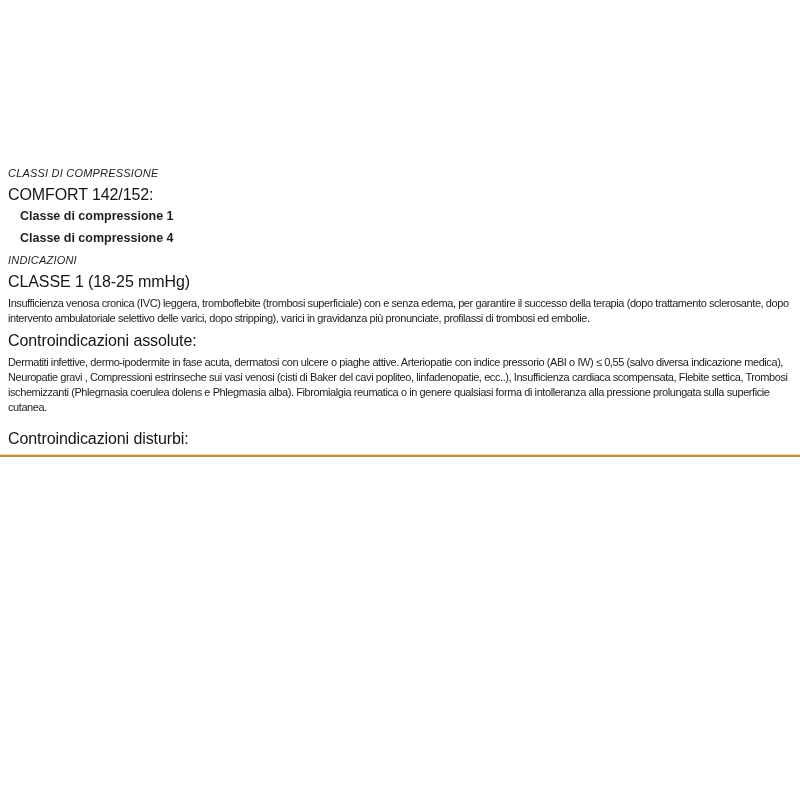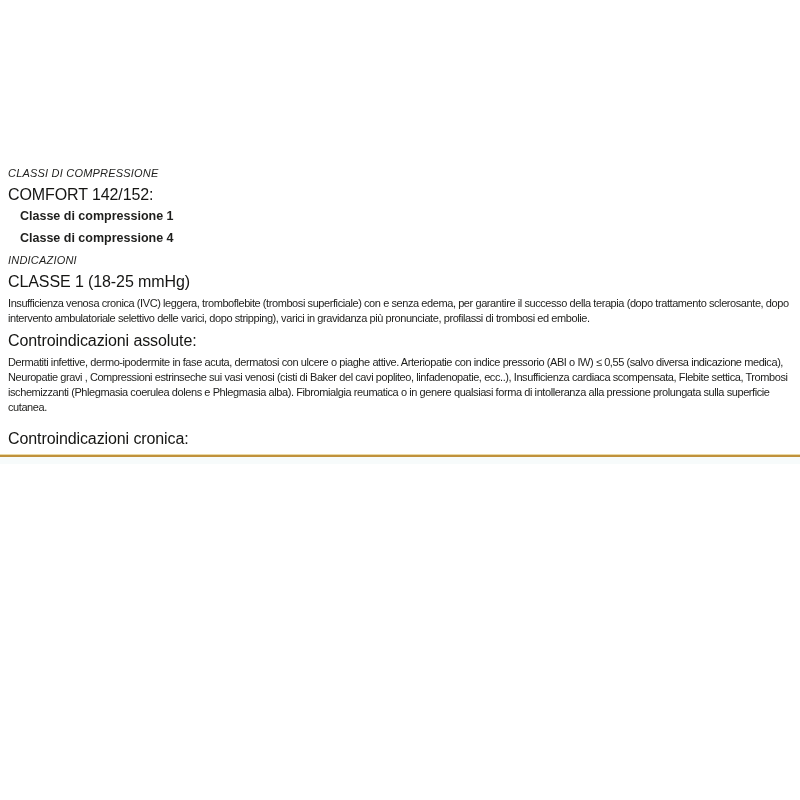--- a/index.html
+++ b/index.html
@@ -86,20 +86,20 @@
 
     <section>
       <h2 class="sec-heading">INDICAZIONI</h2>
       <p class="bold-line">CLASSE 1 (18-25 mmHg)</p>
       <p class="body-par">Insufficienza venosa cronica (IVC) leggera, tromboflebite (trombosi superficiale) con e senza edema, per garantire il successo della terapia (dopo trattamento sclerosante, dopo intervento ambulatoriale selettivo delle varici, dopo stripping), varici in gravidanza più pronunciate, profilassi di trombosi ed embolie.</p>
     </section>
 
     <section>
       <p class="bold-line">Controindicazioni assolute:</p>
       <p class="body-par">Dermatiti infettive, dermo-ipodermite in fase acuta, dermatosi con ulcere o piaghe attive. Arteriopatie con indice pressorio (ABI o IW) ≤ 0,55 (salvo diversa indicazione medica), Neuropatie gravi , Compressioni estrinseche sui vasi venosi (cisti di Baker del cavi popliteo, linfadenopatie, ecc..), Insufficienza cardiaca scompensata, Flebite settica, Trombosi ischemizzanti (Phlegmasia coerulea dolens e Phlegmasia alba). Fibromialgia reumatica o in genere qualsiasi forma di intolleranza alla pressione prolungata sulla superficie cutanea.</p>
-      <p class="bold-line spaced">Controindicazioni cronica:</p>
+      <p class="bold-line spaced">Controindicazioni disturbi:</p>
     </section>
 
   </div>
 
   <div class="gold-divider"></div>
   <div class="below-band"></div>
 </div>
 
 </body></html>

